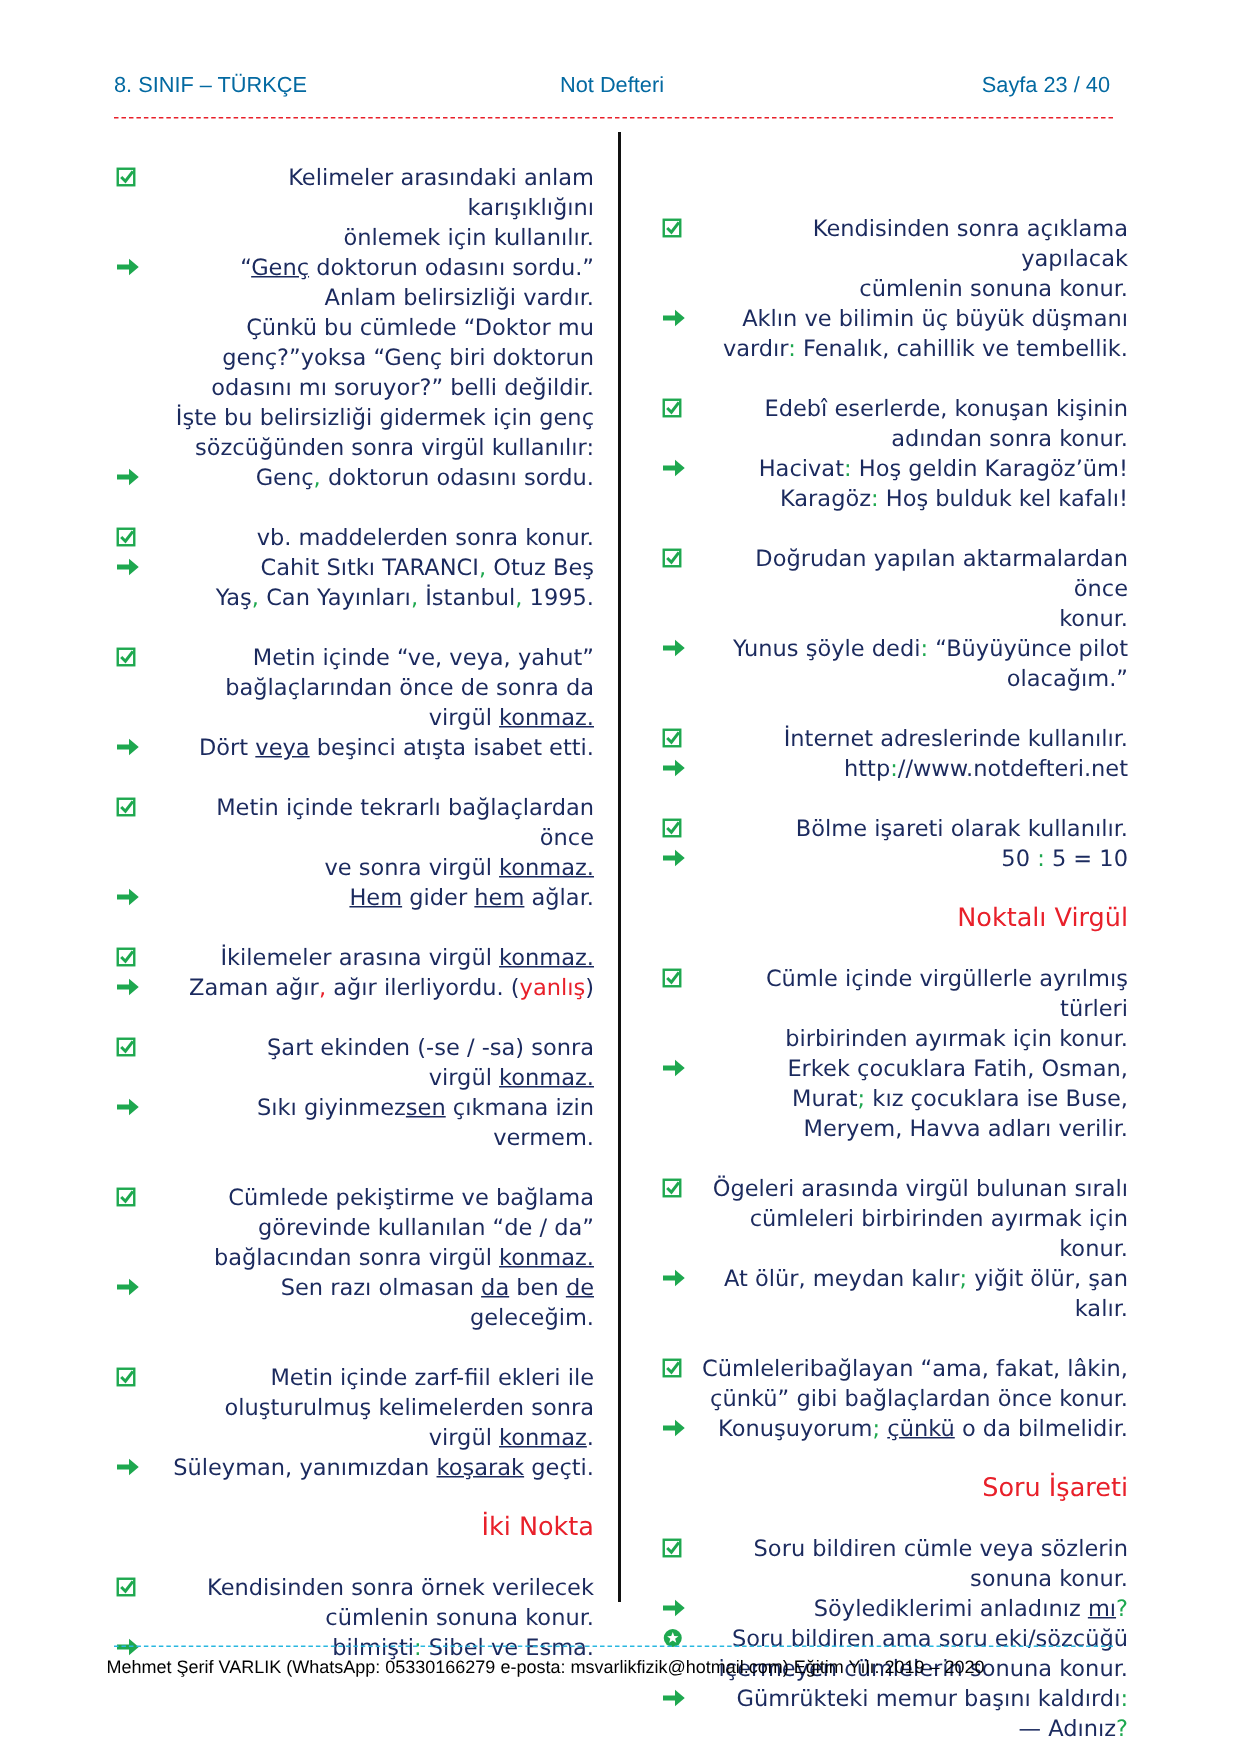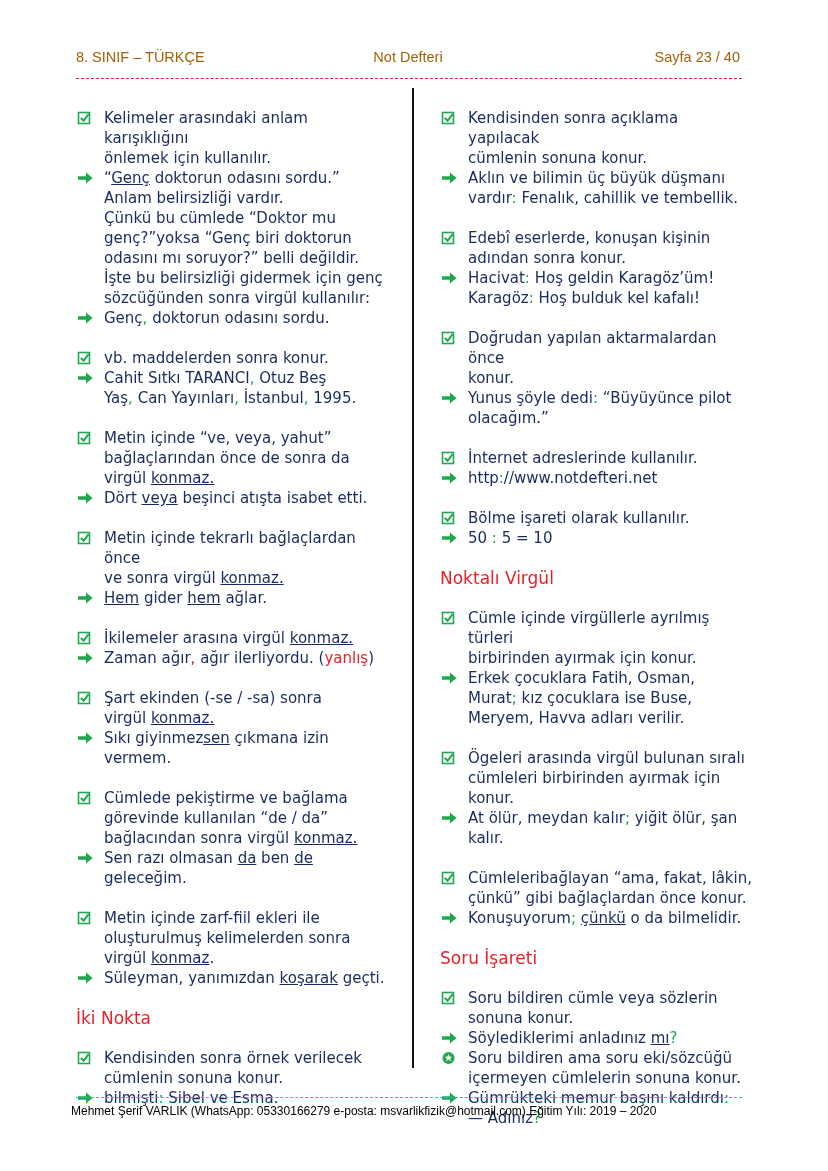--- a/index.html
+++ b/index.html
@@ -1,29 +1,29 @@
 <!DOCTYPE html>
 <html><head>
 <meta charset="utf-8">
 <style>
   html, body { margin:0; padding:0; background:#ffffff; }
   body { width:828px; height:1171px; position:relative; overflow:hidden;
          font-family:"DejaVu Sans", sans-serif; color:#1b2a5e; }
   .hdr { position:absolute; top:49px; left:76px; width:664px; height:22px;
-         font-size:14.5px; color:#a16207; font-family:"Liberation Sans", sans-serif; }
+         font-size:14.5px; color:#0369a1; font-family:"Liberation Sans", sans-serif; }
   .hdr .l { position:absolute; left:0; top:0; }
   .hdr .c { position:absolute; left:0; right:0; top:0; text-align:center; }
   .hdr .r { position:absolute; right:0; top:0; }
   .hline { position:absolute; top:78px; left:76px; width:666px; height:0;
            border-top:1px dashed #e8202a; }
   .vline { position:absolute; top:88px; left:412px; width:2px; height:980px; background:#111; }
   .col { position:absolute; top:108px; width:320px; font-size:15px; line-height:20px; }
   .col.left { left:76px; }
-  .col.right { left:440px; width:312px; }
-  .row { position:relative; padding-left:28px; }
+  .col.right { left:440px; width:312px;margin-top:34px; }
+  .row { position:relative; padding-left:28px;text-align:right; }
   .ico { position:absolute; left:0; top:0; width:20px; height:20px; }
   .gap { height:20px; }
   .sec { color:#e8202a; font-size:17px; padding-left:0; }
   .u { text-decoration:underline; }
   .g { color:#1ea84f; }
   .red { color:#e8202a; }
   .fline { position:absolute; top:1097px; left:76px; width:666px; height:0;
            border-top:1px dashed #29b7e0; }
   .ftr { position:absolute; top:1104px; left:71px; width:680px; font-size:12px;
          color:#000000; font-family:"Liberation Sans", sans-serif; white-space:nowrap; }

